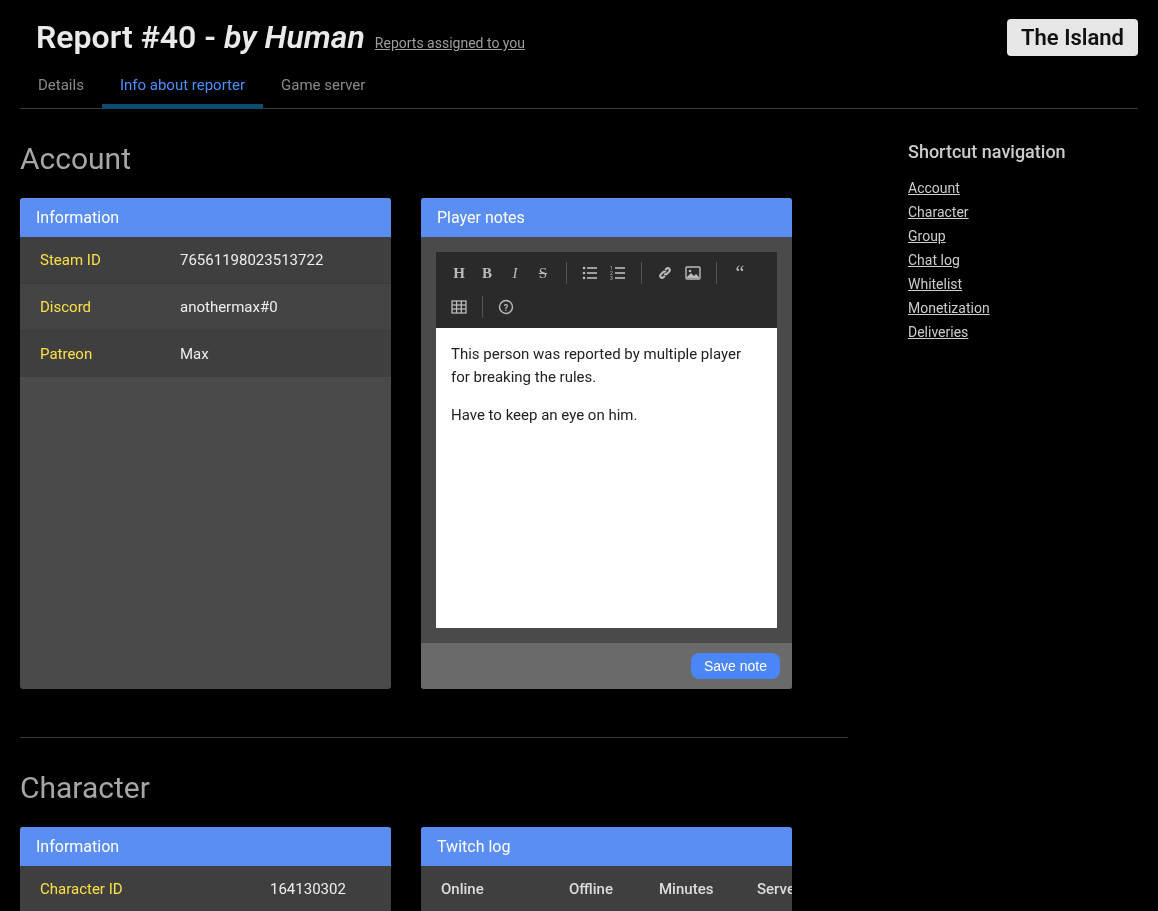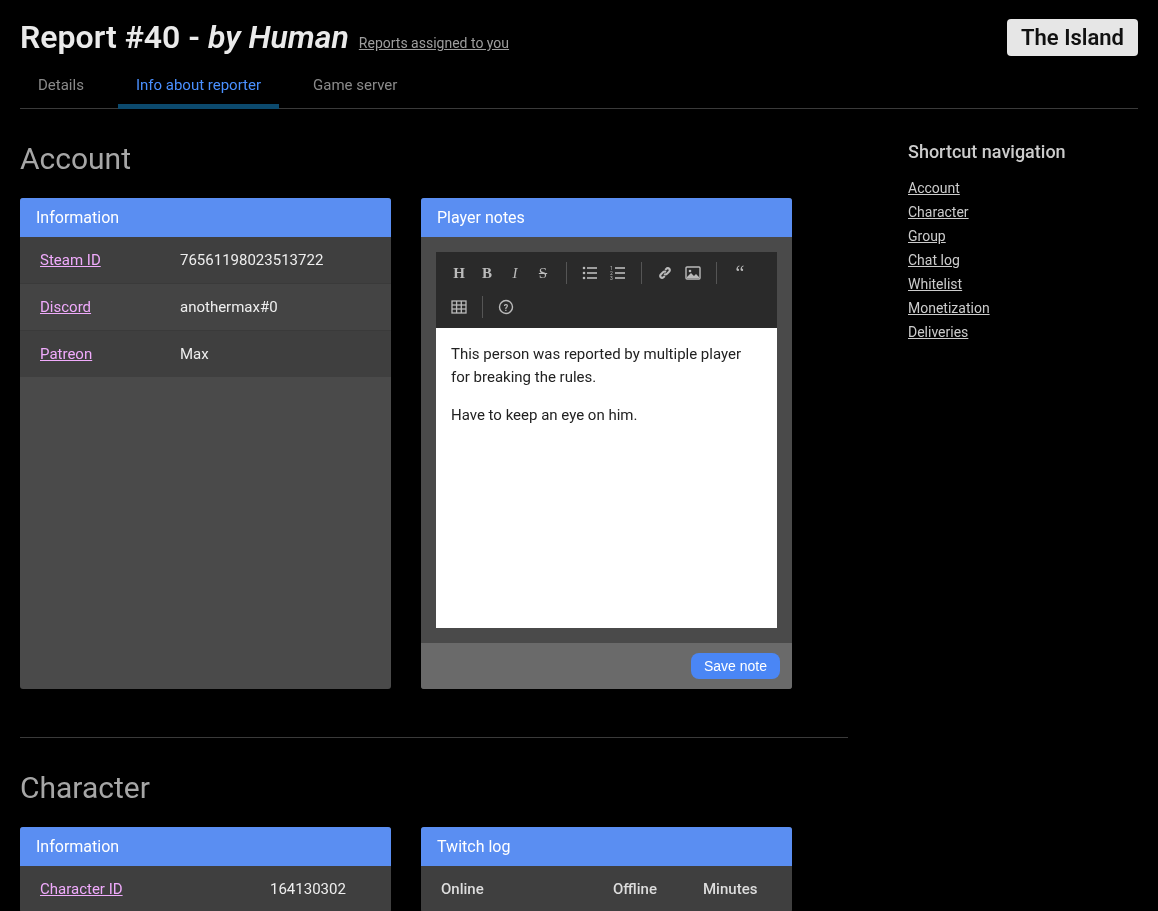--- a/index.html
+++ b/index.html
@@ -9,34 +9,34 @@
   font-family: -apple-system, "Segoe UI", Roboto, Helvetica, Arial, sans-serif;
   font-size: 15px;
 }
 .page { padding: 0 20px 40px 20px; }
 .header {
   display: flex;
   align-items: center;
   padding: 18px 0 10px 0;
 }
 .title-block { display: flex; align-items: baseline; gap: 10px; flex: 1; }
-.report-title { font-size: 32px; font-weight: 600; color: #eaeaea; }
+.report-title { font-size: 32px; font-weight: 600; color: #eaeaea; margin-left: 16px; }
 .report-title .byline { font-style: italic; font-weight: 600; }
 .assigned-link { font-size: 14px; color: #9e9e9e; text-decoration: underline; cursor: pointer; }
 .island-badge {
   background: #e6e6e6;
   color: #111;
   font-size: 22px;
   font-weight: 600;
   padding: 6px 14px;
   border-radius: 4px;
 }
 .tabs {
   display: flex;
-  gap: 16px;
+  gap: 0;
   border-bottom: 1px solid #3a3a3a;
 }
 .tab {
   padding: 10px 18px;
   color: #8a8a8a;
   cursor: pointer;
   font-size: 15px;
 }
 .tab.active {
   color: #4a90ff;
@@ -83,21 +83,21 @@
   font-size: 16px;
 }
 .kv-row {
   display: flex;
   padding: 14px 20px;
   border-bottom: 1px solid #3a3a3a;
   background: #444;
 }
 .kv-row:nth-child(odd) { background: #3f3f3f; }
 .kv-row:last-child { border-bottom: none; }
-.kv-label { width: 140px; color: #f0abfc; text-decoration: underline; }
+.kv-label { width: 140px; color: #fde047; }
 .kv-value { color: #eee; }
 .char-label { width: 230px; }
 .editor-wrap { padding: 15px; background: #4a4a4a; }
 .editor-toolbar {
   background: #2a2a2a;
   padding: 8px 10px;
   display: flex;
   flex-wrap: wrap;
   align-items: center;
   gap: 2px;
@@ -143,21 +143,21 @@
   font-size: 14px;
   cursor: pointer;
 }
 .status-head {
   display: flex;
   padding: 14px 20px;
   background: #3f3f3f;
   font-weight: 550;
 }
 .status-head > div:nth-child(1){ flex: 0 0 128px; }
-.status-head > div:nth-child(2){ flex: 0 0 90px; margin-left: 44px; }
+.status-head > div:nth-child(2){ flex: 0 0 90px; }
 .status-head > div:nth-child(3){ flex: 0 0 98px; }
 .status-head > div:nth-child(4){ flex: 1; }
 svg { width: 16px; height: 16px; fill: currentColor; }
 </style>
 </head>
 <body>
 
 <div class="page">
 
   <div class="header">

